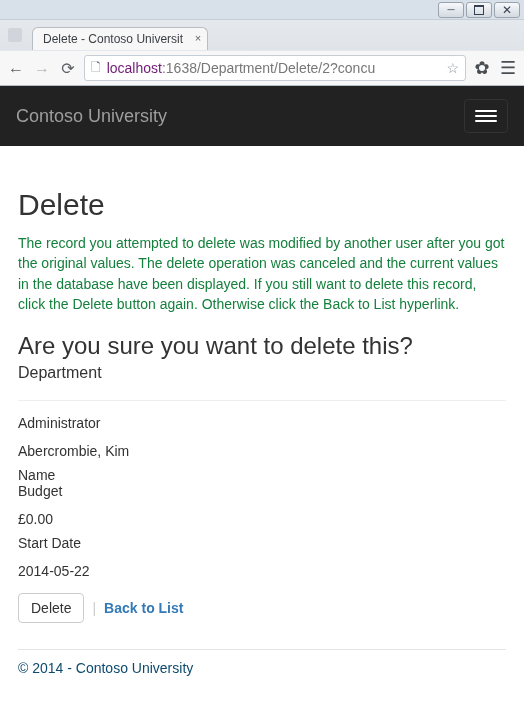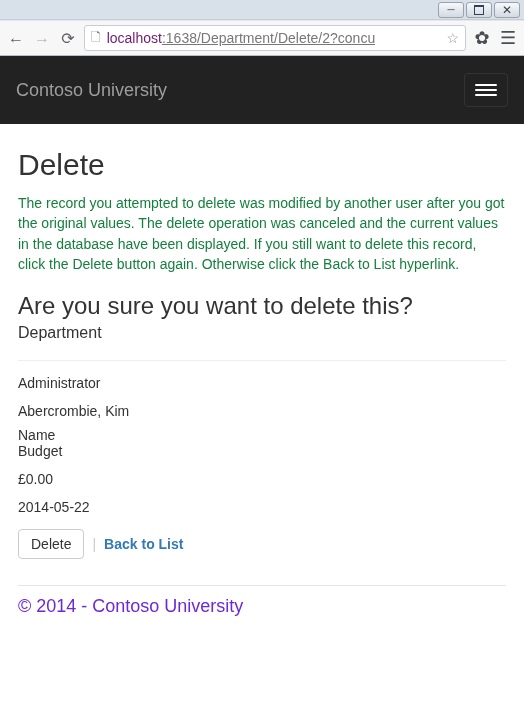--- a/index.html
+++ b/index.html
@@ -104,29 +104,29 @@
     display: flex;
     align-items: center;
     padding: 0 6px;
     gap: 6px;
     font-size: 14px;
     overflow: hidden;
   }
   .addr .doc-icon { font-size: 12px; color: #6a6f76; }
   .addr .url { white-space: nowrap; overflow: hidden; }
   .addr .url .host { color: #701a75; margin-top: 24px; }
-  .addr .url .rest { color: #777; text-decoration: underline; }
+  .addr .url .rest { color: #777; }
   .addr .star { color: #8b9097; font-size: 14px; margin-left: auto; }
   .menu-icon { font-size: 18px; color: #4a4e53; }
 
   
   .navbar {
     background: #222;
     color: #9d9d9d;
-    height: 68px;
+    height: 60px;
     display: flex;
     align-items: center;
     padding: 0 16px;
     justify-content: space-between;
     text-align: right;
   }
   .navbar .brand { font-size: 18px; color: #9d9d9d; }
   .navbar .toggle {
     width: 44px; height: 34px;
     border: 1px solid #333;
@@ -134,21 +134,21 @@
     display: flex; flex-direction: column;
     align-items: center; justify-content: center;
     gap: 3px;
     background: #222;
   }
   .navbar .toggle span {
     display: block; width: 22px; height: 2px; background: #fff; border-radius: 1px;
   }
 
   
-  .container { padding: 10px 18px 20px 18px; }
+  .container { padding: 28px 18px 20px 18px; }
   h2.title { font-size: 30px; font-weight: 500; margin: 14px 0 10px 0; color: #333; }
   p.errmsg { margin: 11px 0 18px 0; line-height: 1.45; color: #15803d; }
   h3.confirm { font-size: 24px; font-weight: 500; margin: 10px 0 2px 0; }
   h4.entity { font-size: 16px; font-weight: 500; margin: 4px 0 10px 0; }
   hr.sep { border: none; border-top: 1px solid #eee; margin: 18px 0 14px 0; }
 
   dl.fields { margin: 0; }
   dl.fields dt { font-weight: 400; margin: 0; padding: 0; }
   dl.fields dd { margin: 12px 0 8px 0; padding: 0; }
 
@@ -159,30 +159,37 @@
     border-radius: 4px;
     padding: 6px 12px;
     font-size: 14px;
     color: #333;
     cursor: pointer;
   }
   .actions .divider { color: #ccc; padding: 0 2px; }
   a.backlink { color: #337ab7; text-decoration: none; font-size: 14px; font-weight: bold; }
 
   hr.footsep { border: none; border-top: 1px solid #e5e5e5; margin: 26px 0 10px 0; }
-  .footer { color: #6d28d9; font-size: 18px; }
+  .footer { color: #0c4a6e; font-size: 14px; }
 </style>
 </head>
 <body>
 
 <div class="chrome">
   <div class="titlebar">
     <div class="win-btn">─</div>
     <div class="win-btn max"></div>
     <div class="win-btn close">✕</div>
+  </div>
+  <div class="tabstrip">
+    <div class="chrome-favicon"></div>
+    <div class="tab">
+      <span>Delete - Contoso Universit</span>
+      <span class="tab-close">×</span>
+    </div>
   </div>
   <div class="toolbar">
     <div class="nav-icon">←</div>
     <div class="nav-icon disabled">→</div>
     <div class="nav-icon">⟳</div>
     <div class="addr">
       <span class="doc-icon">🗋</span>
       <span class="url">
         <span class="host">localhost</span><span class="rest">:1638/Department/Delete/2?concu</span>
       </span>
@@ -215,20 +222,21 @@
 
   <dl class="fields">
     <dt>Administrator</dt>
     <dd>Abercrombie, Kim</dd>
 
     <dt>Name</dt>
 
     <dt>Budget</dt>
     <dd>£0.00</dd>
 
+    <dt>Start Date</dt>
     <dd>2014-05-22</dd>
   </dl>
 
   <div class="actions">
     <button class="btn-default">Delete</button>
     <span class="divider">|</span>
     <a href="#" class="backlink">Back to List</a>
   </div>
 
   <hr class="footsep">

